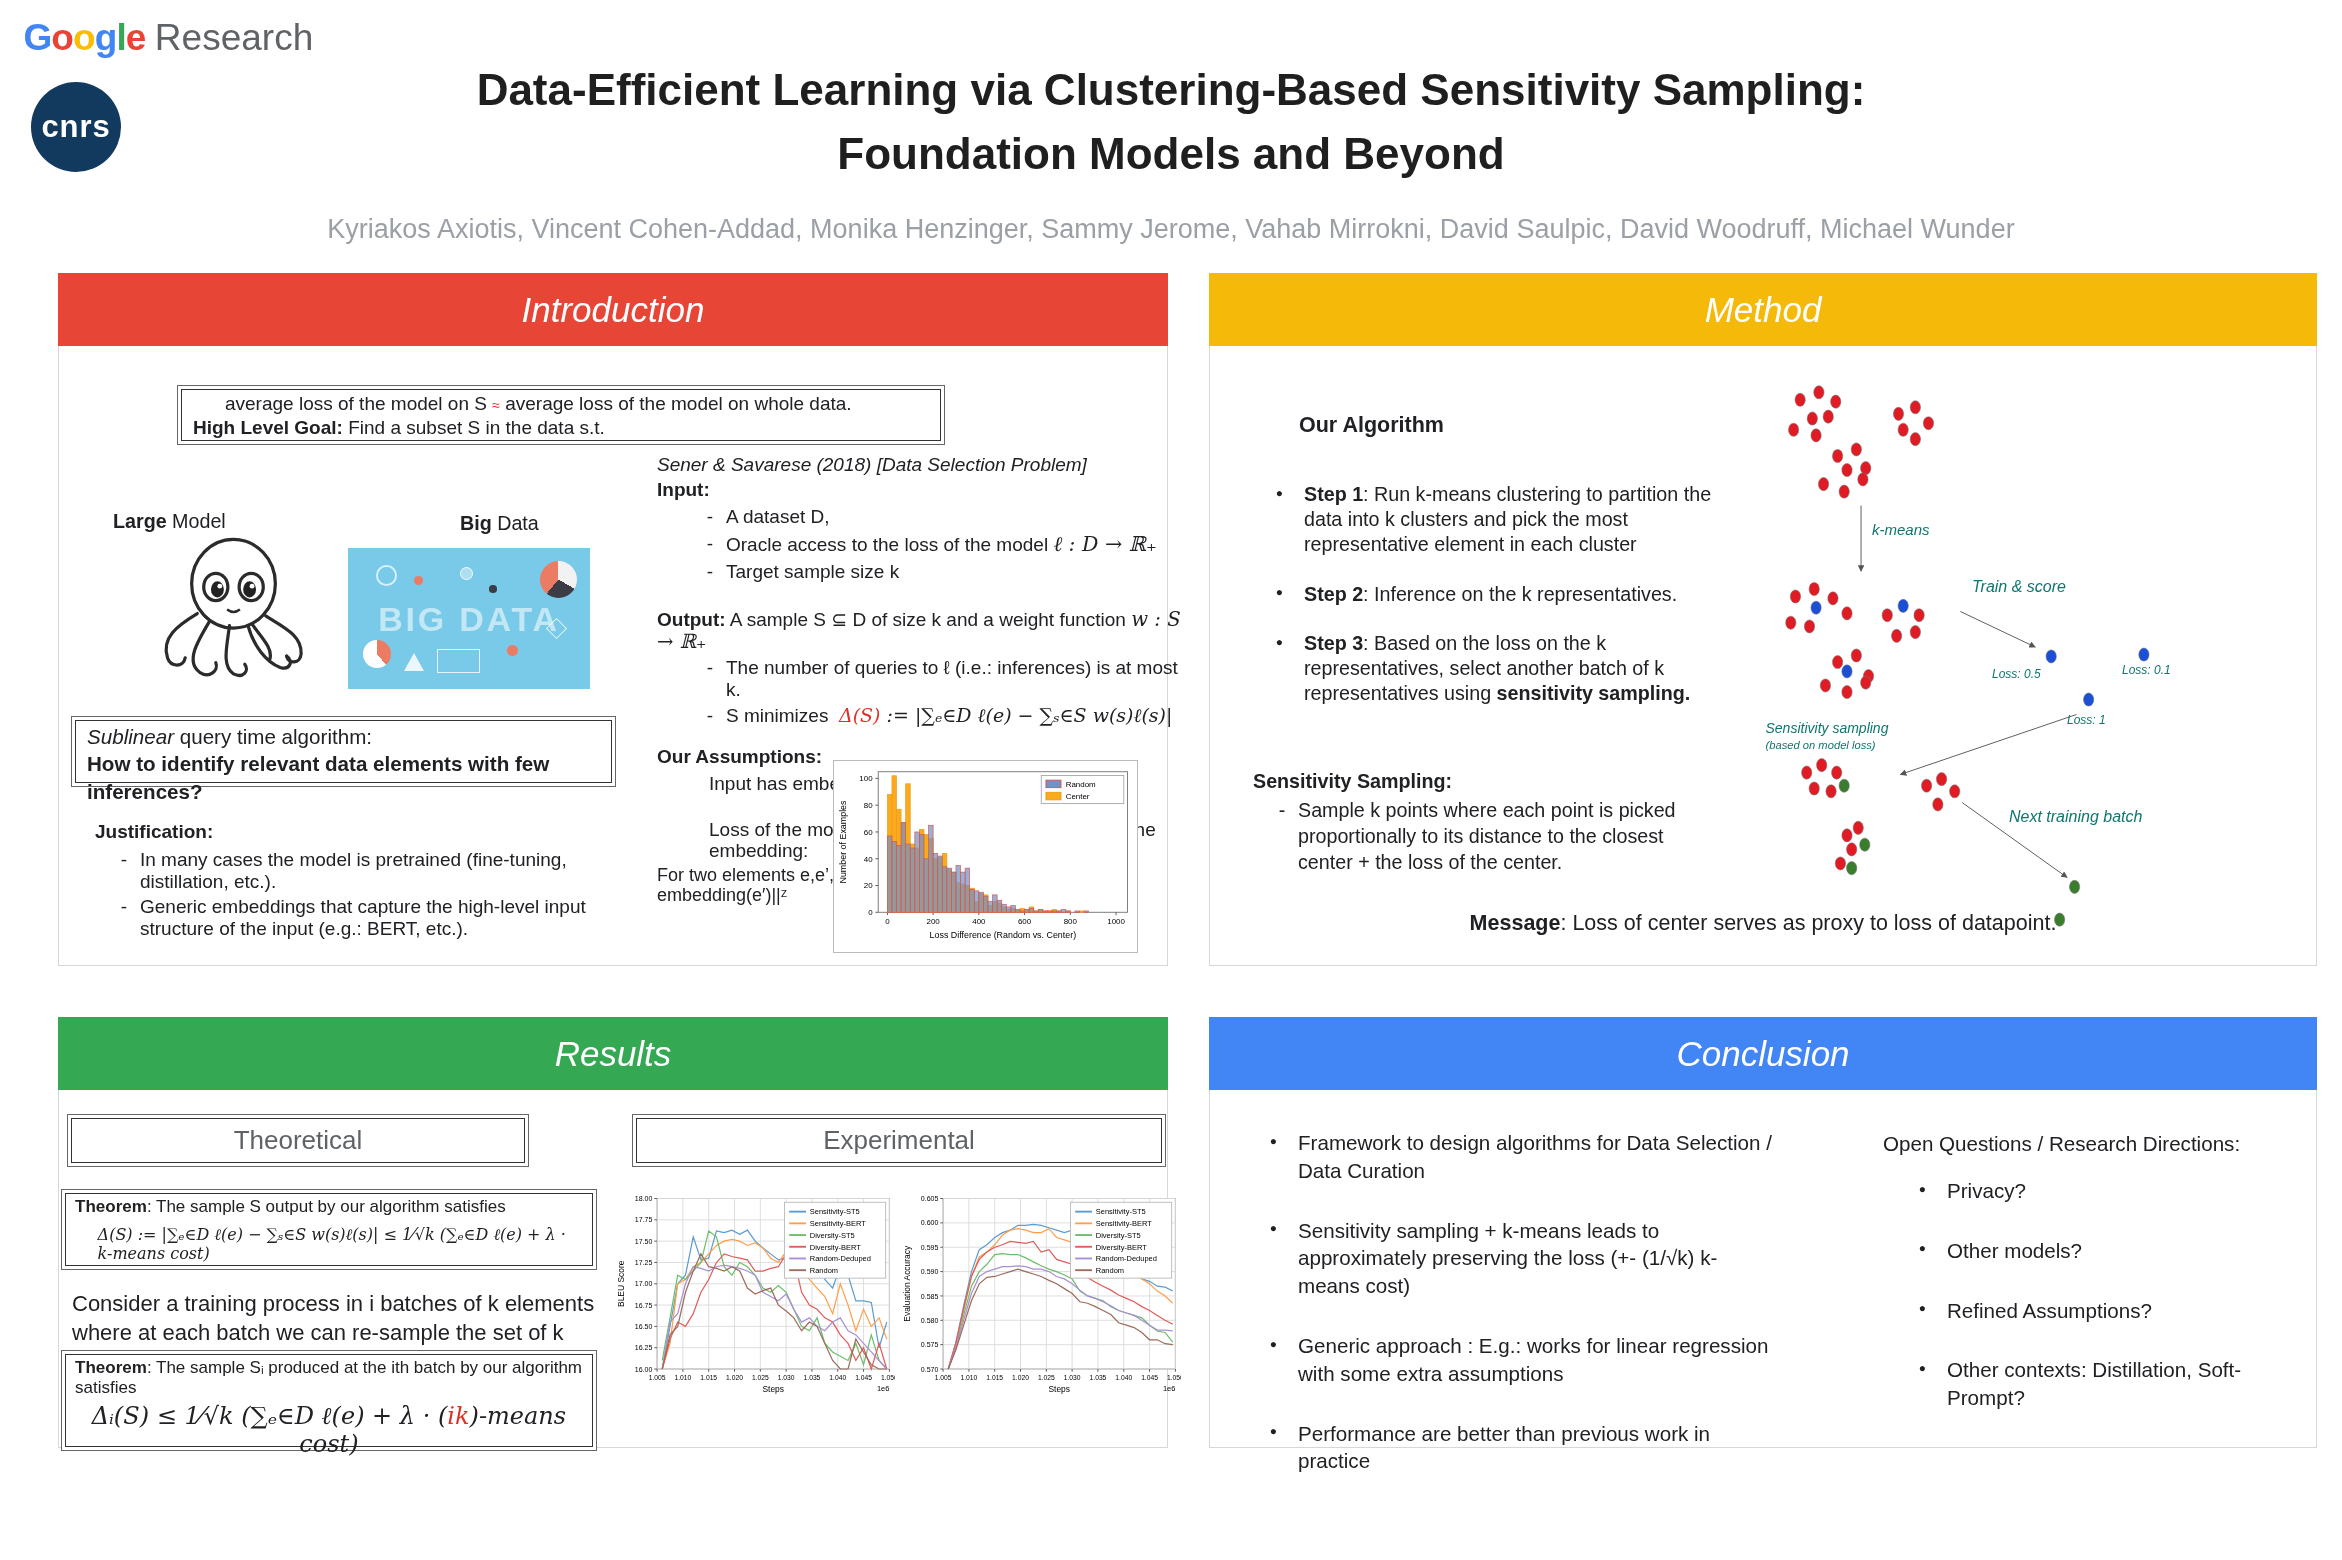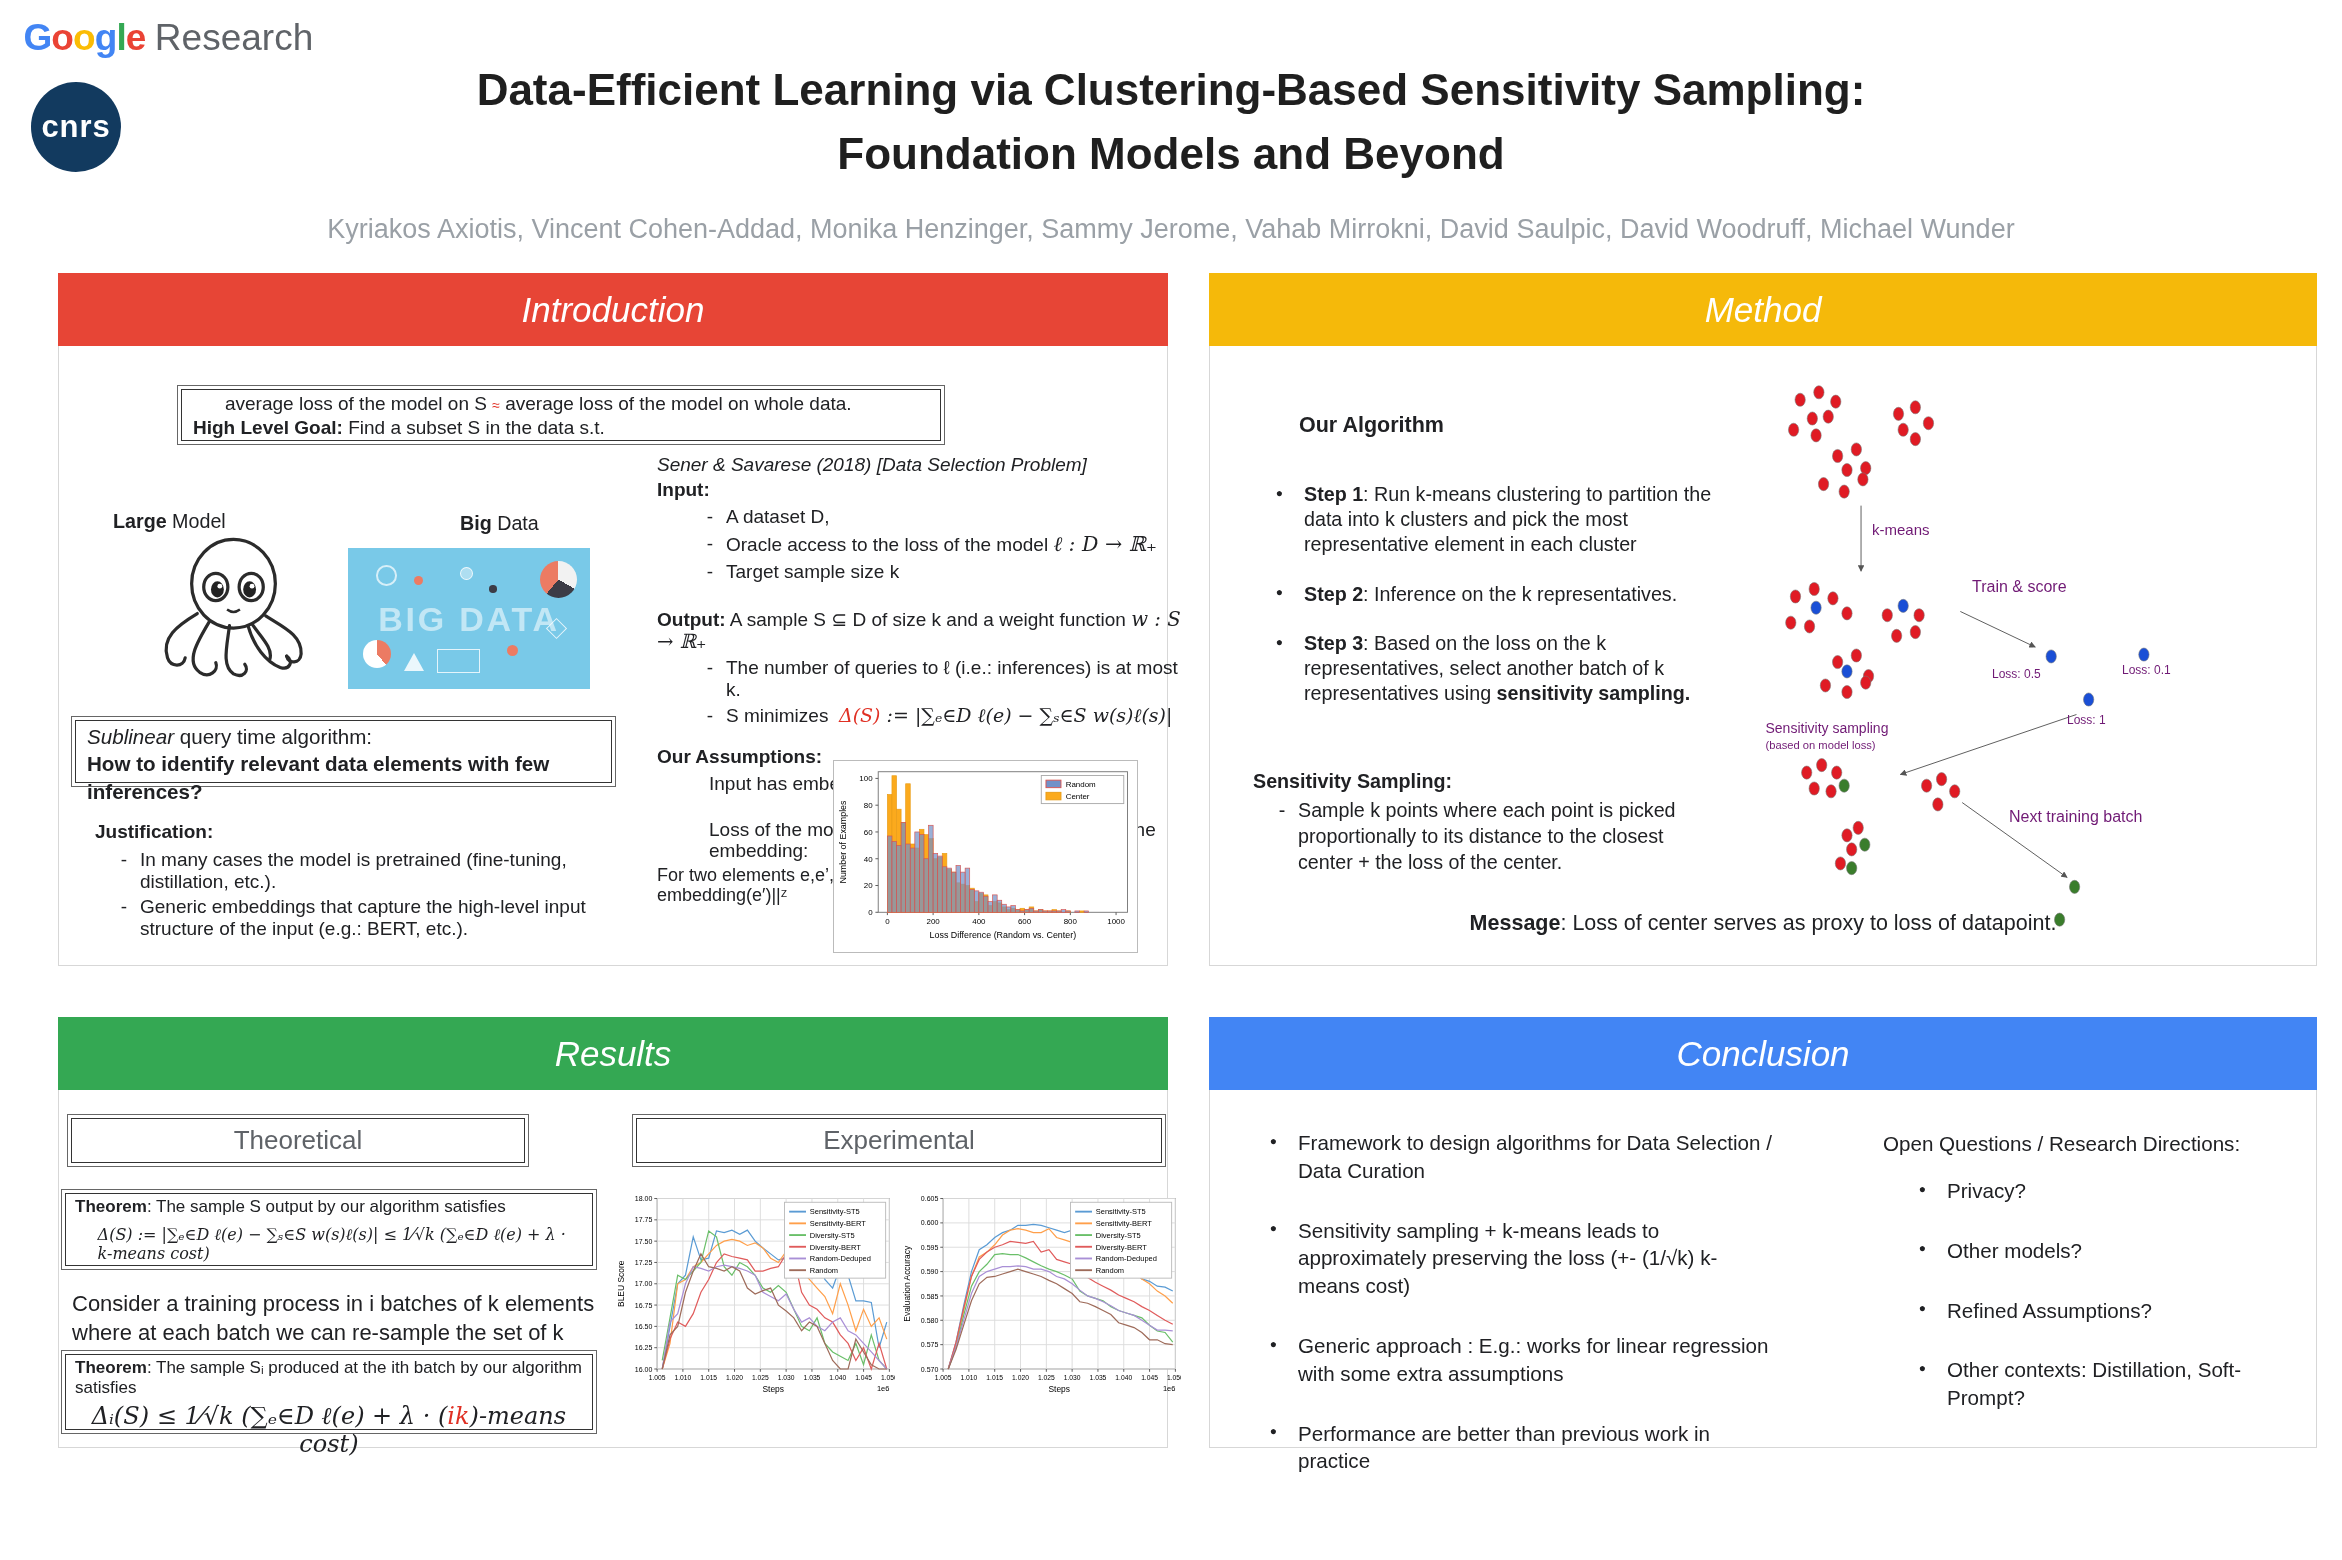--- a/index.html
+++ b/index.html
@@ -43,21 +43,21 @@
   .imgbox-label { font-size:19.7px; }
   #bigdata-ill { background:#79c9e8; position:relative; overflow:hidden; }
   #bigdata-ill .bd-text { position:absolute; left:0; right:0; top:50%; transform:translateY(-50%);
       text-align:center; font-size:34px; font-weight:800; letter-spacing:2.8px; color:rgba(255,255,255,.55); }
   .shape { position:absolute; }
 
   
   #panel-conclusion ul.dots > li { margin-bottom:32px; font-size:20.6px; line-height:1.35; }
 
   svg text { font-family:"Liberation Sans", sans-serif; }
-  .diag-label { position:absolute; color:#701a75; }
+  .diag-label { position:absolute; color:#0f766e;font-style:italic; }
 </style>
 </head>
 <body>
 
 <div id="poster">
 
   <div id="glogo">
     <span id="google-letters"><span style="color: rgb(66, 133, 244);">G</span><span style="color: rgb(234, 67, 53);">o</span><span style="color: rgb(251, 188, 5);">o</span><span style="color: rgb(66, 133, 244);">g</span><span style="color: rgb(52, 168, 83);">l</span><span style="color: rgb(234, 67, 53);">e</span></span><span class="research">Research</span>
   </div>
   <div id="cnrs">
@@ -405,21 +405,21 @@
 
     <div class="abs dbox" style="left:1.9px; top:171px; width:536px; height:81px;">
       <div class="dbox-inner" style="font-size:17px; padding:3.7px 9.4px;">
         <div><b class="semi">Theorem</b><span>: The sample S output by our algorithm satisfies</span></div>
         <div class="math" style="margin-top:7.5px; padding-left:22.5px; font-size:16px;">Δ(S) := |∑ₑ∈D ℓ(e) − ∑ₛ∈S w(s)ℓ(s)| ≤ 1⁄√k (∑ₑ∈D ℓ(e) + λ · k-means cost)</div>
       </div>
     </div>
 
     <div class="abs" style="left:13px; top:272px; width:523px; font-size:22px; line-height:1.3;">Consider a training process in i  batches of k elements where at each batch we can re-sample the set of k elements to train on, and query k elements.</div>
 
-    <div class="abs dbox" style="left:1.9px; top:332px; width:536px; height:84px;">
+    <div class="abs dbox" style="left:1.9px; top:332px; width:536px; height:101px;">
       <div class="dbox-inner" style="font-size:17px; padding:3.7px 9.4px;">
         <div><b class="semi">Theorem</b><span>: The sample Sᵢ produced at the ith batch by our algorithm satisfies</span></div>
         <div style="margin-top:3.7px; text-align:center; font-size:24px;">
           <span class="math">Δᵢ(S) ≤ 1⁄√k (∑ₑ∈D ℓ(e) + λ · (</span><span class="math red">ik</span><span class="math">)-means cost)</span>
         </div>
       </div>
     </div>
 
     <svg id="bleu-svg" class="abs" style="left:555px; top:171px;" width="281" height="227" viewBox="0 0 300 242">
         <rect x="46" y="10" width="248" height="182" fill="#fff" stroke="#888" stroke-width="1"></rect>

